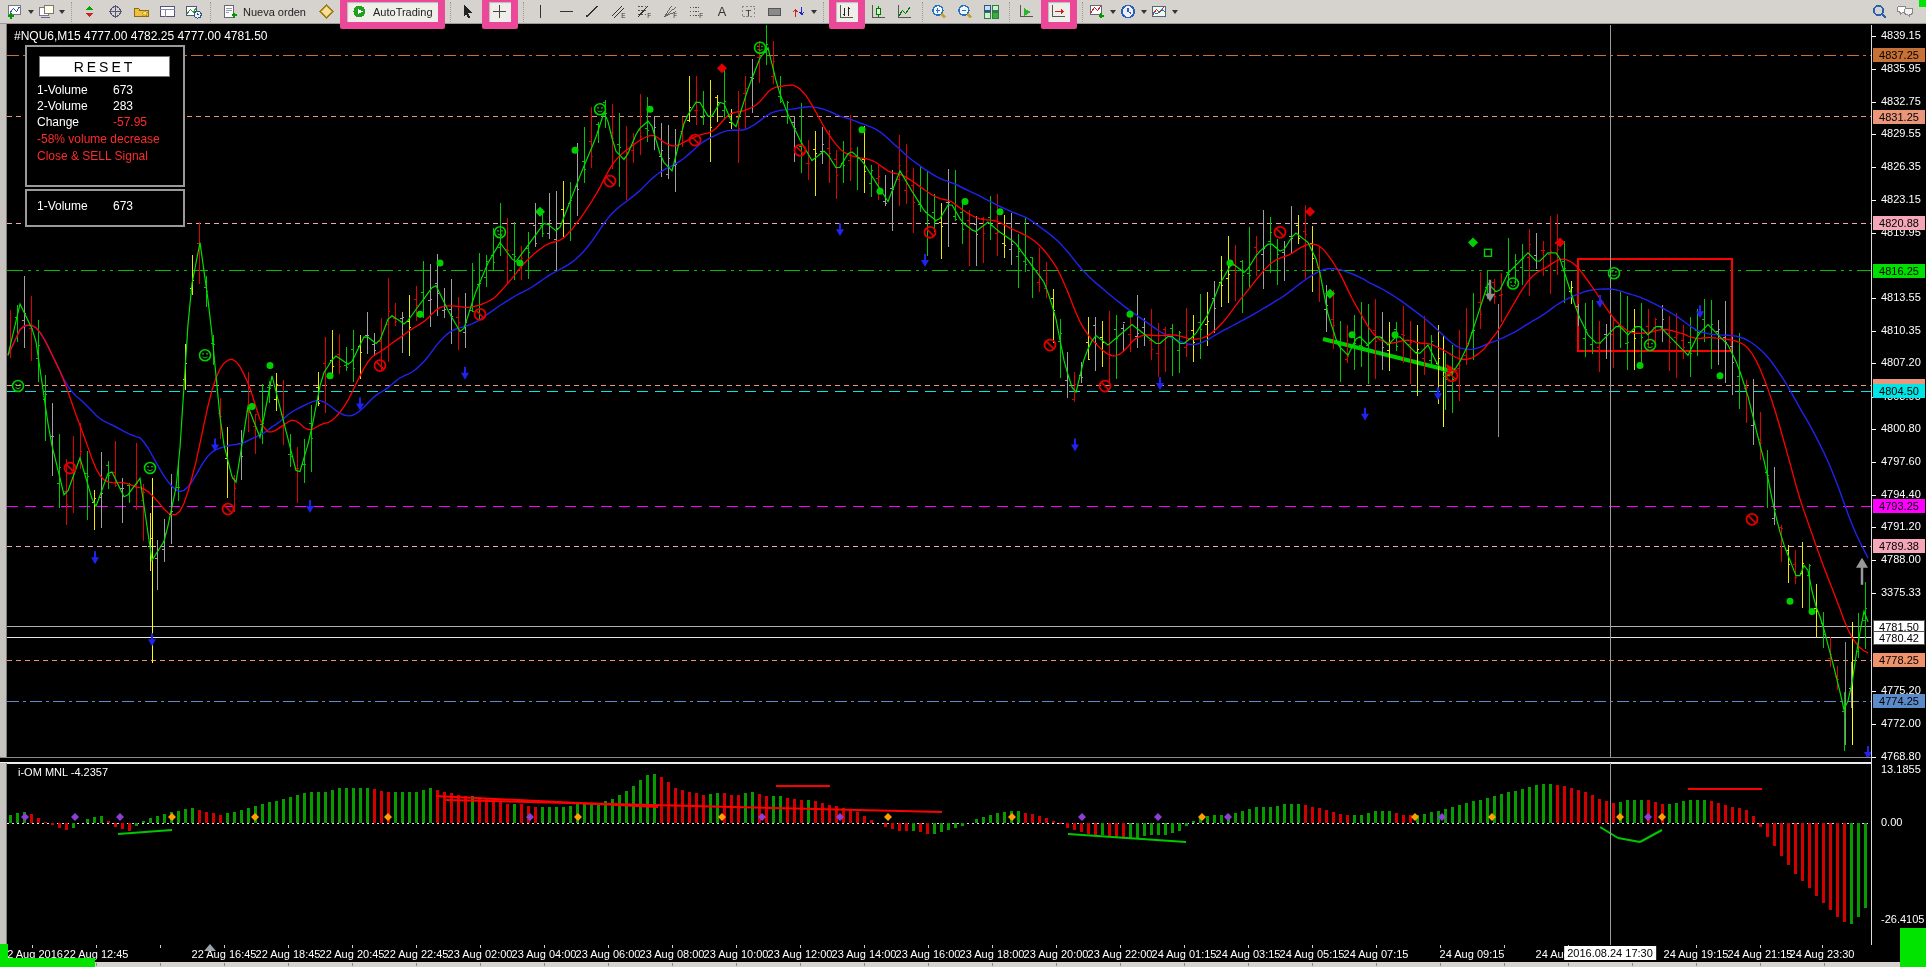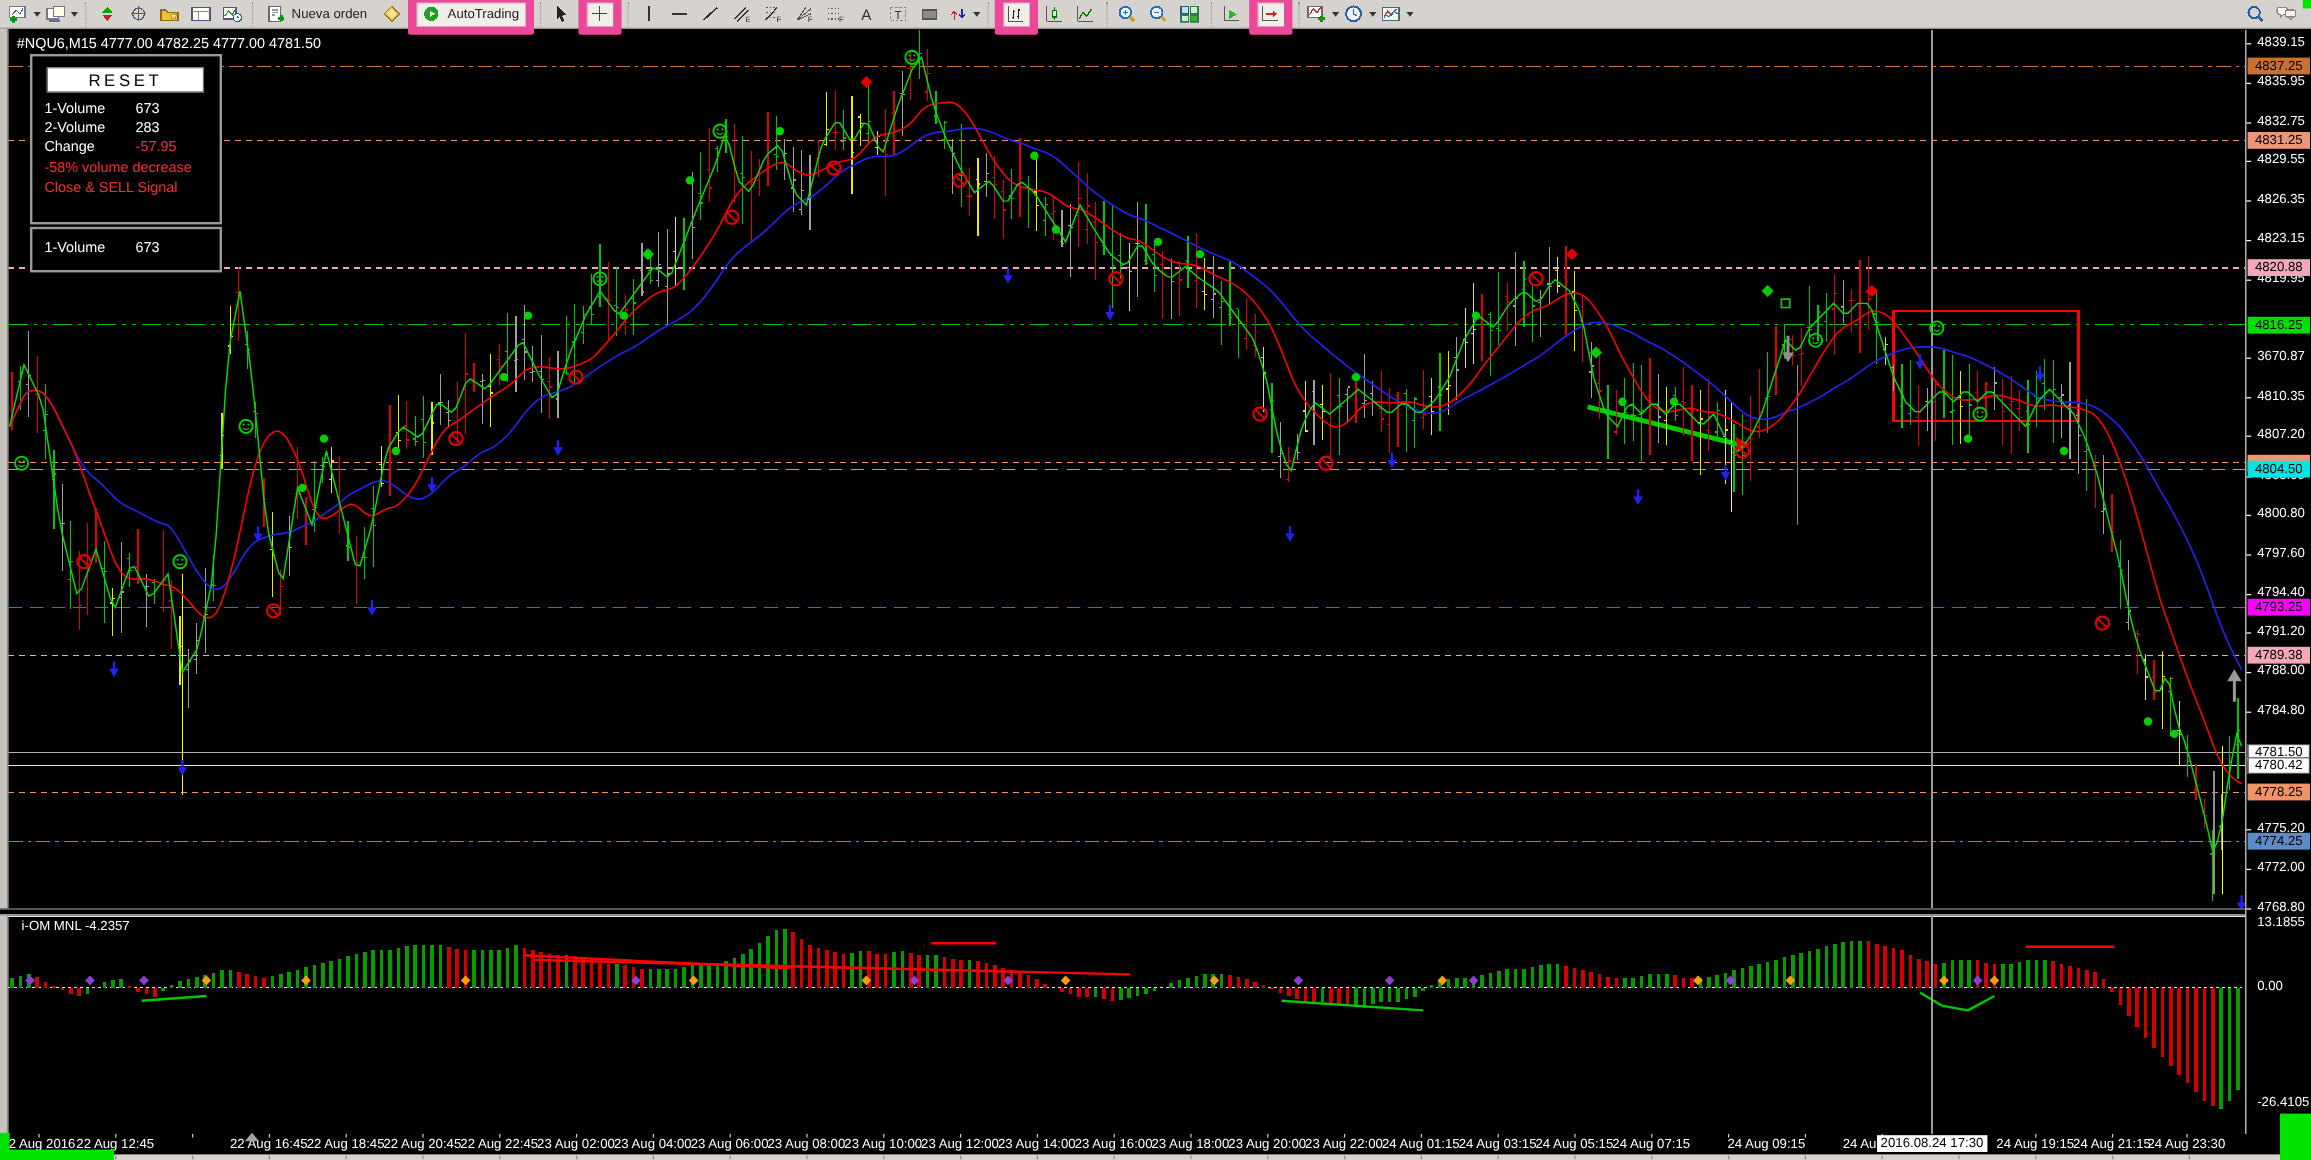--- a/index.html
+++ b/index.html
@@ -1804,39 +1804,39 @@
       <div class="ytick" style="top: 69.6px;">4832.75</div>
       <div class="ytick-dash" style="top: 109.4px;"></div>
       <div class="ytick" style="top: 102.4px;">4829.55</div>
       <div class="ytick-dash" style="top: 142.2px;"></div>
       <div class="ytick" style="top: 135.2px;">4826.35</div>
       <div class="ytick-dash" style="top: 175px;"></div>
       <div class="ytick" style="top: 168px;">4823.15</div>
       <div class="ytick-dash" style="top: 207.8px;"></div>
       <div class="ytick" style="top: 200.8px;">4819.95</div>
       <div class="ytick-dash" style="top: 273.4px;"></div>
-      <div class="ytick" style="top: 266.4px;">3670.87</div>
+      <div class="ytick" style="top: 266.4px;">4813.55</div>
       <div class="ytick-dash" style="top: 306.2px;"></div>
       <div class="ytick" style="top: 299.2px;">4810.35</div>
       <div class="ytick-dash" style="top: 338.487px;"></div>
       <div class="ytick" style="top: 331.487px;">4807.20</div>
       <div class="ytick-dash" style="top: 371.8px;"></div>
       <div class="ytick" style="top: 364.8px;">4803.95</div>
       <div class="ytick-dash" style="top: 404.087px;"></div>
       <div class="ytick" style="top: 397.087px;">4800.80</div>
       <div class="ytick-dash" style="top: 436.887px;"></div>
       <div class="ytick" style="top: 429.887px;">4797.60</div>
       <div class="ytick-dash" style="top: 469.688px;"></div>
       <div class="ytick" style="top: 462.688px;">4794.40</div>
       <div class="ytick-dash" style="top: 502.487px;"></div>
       <div class="ytick" style="top: 495.487px;">4791.20</div>
       <div class="ytick-dash" style="top: 535.287px;"></div>
       <div class="ytick" style="top: 528.287px;">4788.00</div>
       <div class="ytick-dash" style="top: 568.087px;"></div>
-      <div class="ytick" style="top: 561.087px;">4784.80</div>
+      <div class="ytick" style="top: 561.087px;">3375.33</div>
       <div class="ytick-dash" style="top: 666.487px;"></div>
       <div class="ytick" style="top: 659.487px;">4775.20</div>
       <div class="ytick-dash" style="top: 699.287px;"></div>
       <div class="ytick" style="top: 692.287px;">4772.00</div>
       <div class="ytick-dash" style="top: 732.087px;"></div>
       <div class="ytick" style="top: 725.087px;">4768.80</div>
       <div class="ytag" style="top: 23.475px; background: rgb(200, 113, 55);">4837.25</div>
       <div class="ytag" style="top: 84.975px; background: rgb(233, 150, 122);">4831.25</div>
       <div class="ytag" style="top: 191.267px; background: rgb(244, 167, 185);">4820.88</div>
       <div class="ytag" style="top: 238.725px; background: rgb(0, 224, 0);">4816.25</div>

